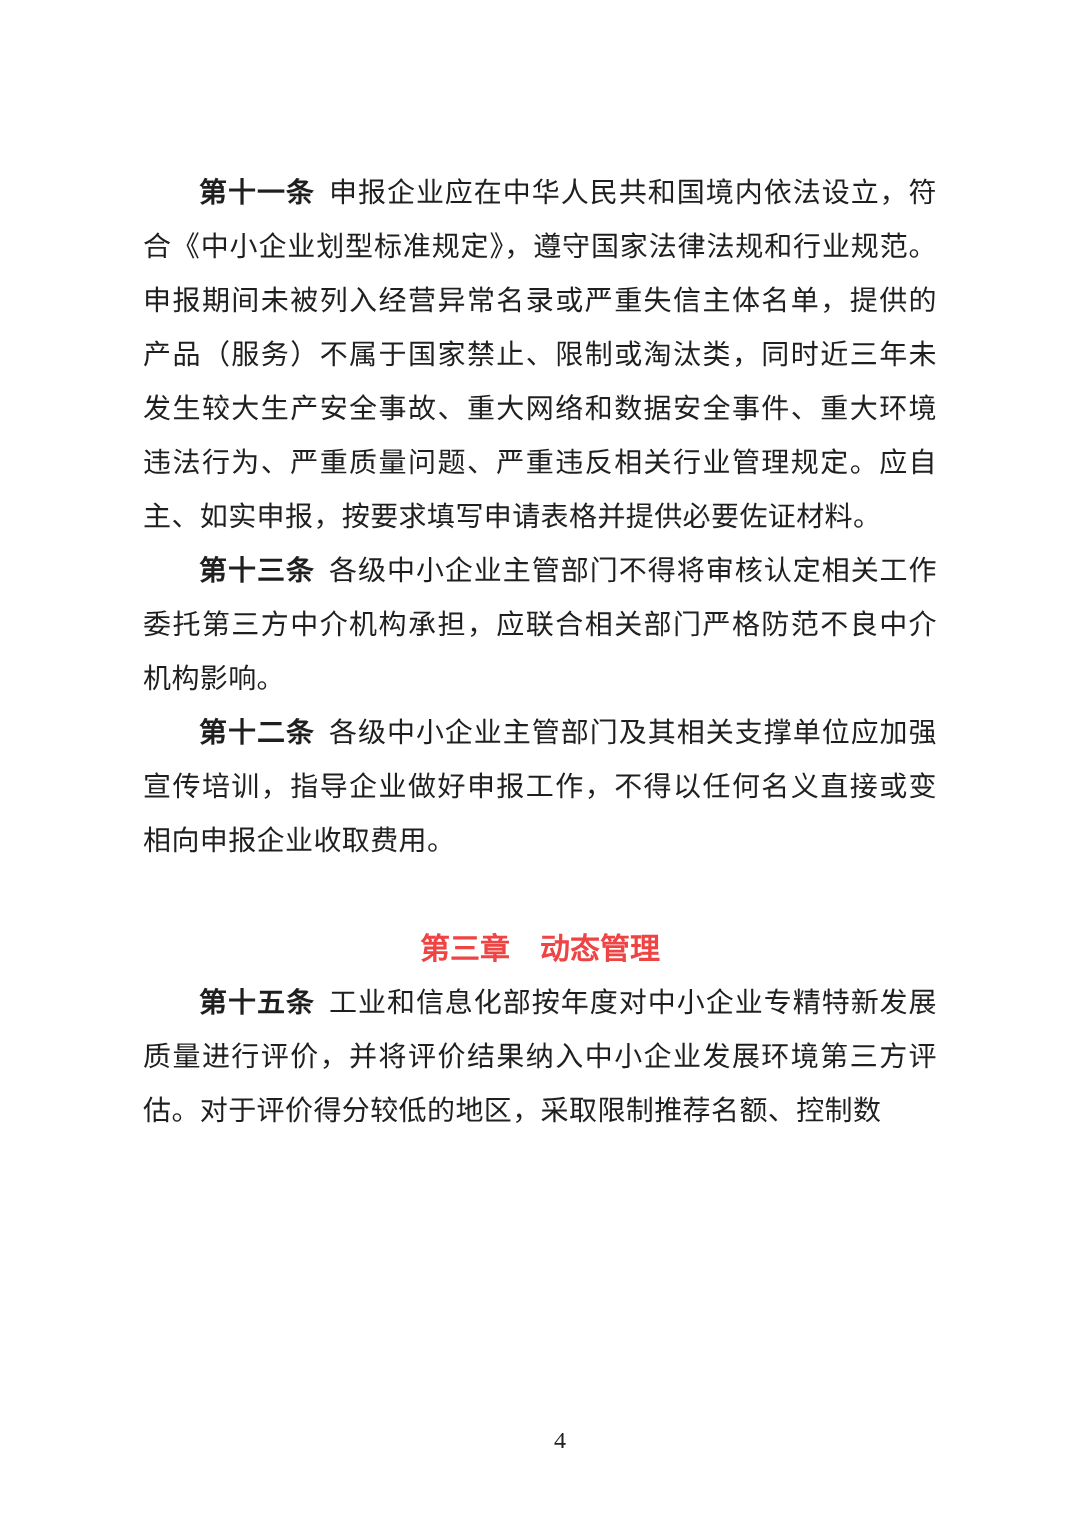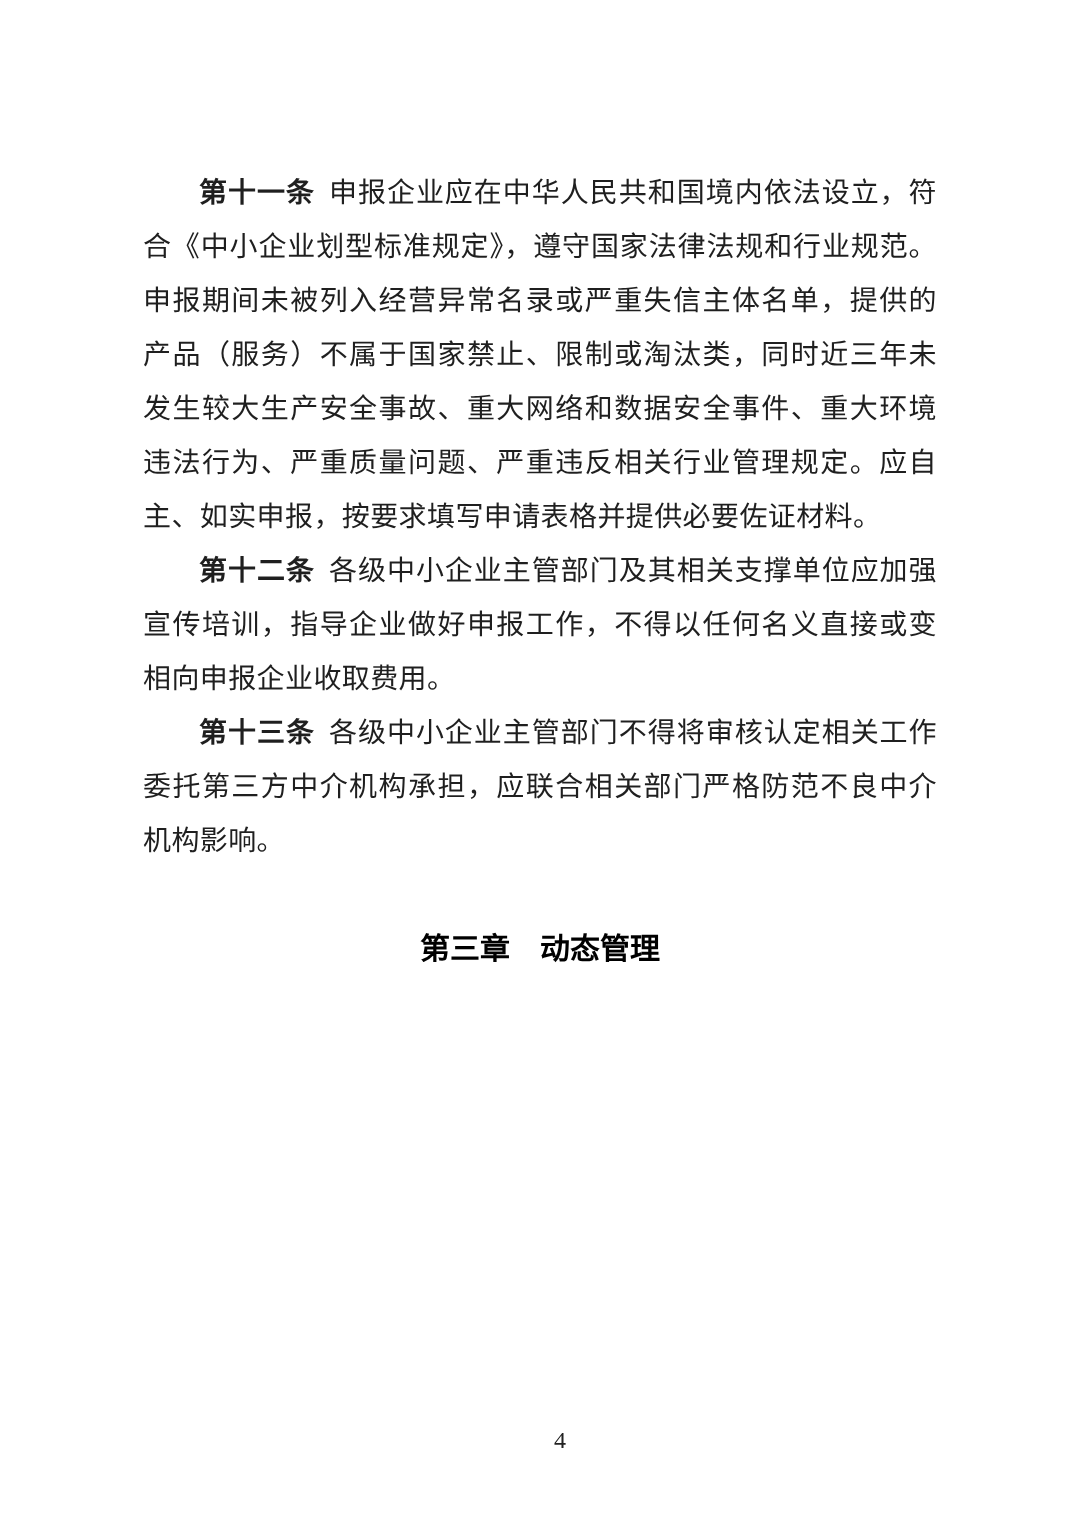--- a/index.html
+++ b/index.html
@@ -41,38 +41,39 @@
   h2.chapter {
     margin: 54px 0 0 0;
     padding: 0;
     height: 54px;
     line-height: 54px;
     text-align: center;
     text-indent: 0;
     font-size: 30px;
     font-weight: bold;
     font-family: "Liberation Sans", sans-serif;
-    color: #000000;
+    color: #ef4444;
   }
   .page-number {
     position: absolute;
     top: 1424px;
     left: 0;
     width: 100%;
     text-align: center;
     font-size: 24px;
     line-height: 32px;
     color: #222222;
     font-family: "Liberation Serif", serif;
   }
 </style>
 </head>
 <body>
 
 <div class="page">
   <main class="doc-body" id="doc-body">
       <p class="article"><span class="article-num">第十一条</span><span>申报企业应在中华人民共和国境内依法设立，符合《中小企业划型标准规定》，遵守国家法律法规和行业规范。申报期间未被列入经营异常名录或严重失信主体名单，提供的产品（服务）不属于国家禁止、限制或淘汰类，同时近三年未发生较大生产安全事故、重大网络和数据安全事件、重大环境违法行为、严重质量问题、严重违反相关行业管理规定。应自主、如实申报，按要求填写申请表格并提供必要佐证材料。</span></p>
+      <p class="article"><span class="article-num">第十三条</span><span>各级中小企业主管部门不得将审核认定相关工作委托第三方中介机构承担，应联合相关部门严格防范不良中介机构影响。</span></p>
       <p class="article"><span class="article-num">第十二条</span><span>各级中小企业主管部门及其相关支撑单位应加强宣传培训，指导企业做好申报工作，不得以任何名义直接或变相向申报企业收取费用。</span></p>
-      <p class="article"><span class="article-num">第十三条</span><span>各级中小企业主管部门不得将审核认定相关工作委托第三方中介机构承担，应联合相关部门严格防范不良中介机构影响。</span></p>
       <h2 class="chapter">第三章　动态管理</h2>
+      <p class="article"><span class="article-num">第十五条</span><span>工业和信息化部按年度对中小企业专精特新发展质量进行评价，并将评价结果纳入中小企业发展环境第三方评估。对于评价得分较低的地区，采取限制推荐名额、控制数</span></p>
     </main>
   <div class="page-number">4</div>
 </div>
 
 </body></html>

